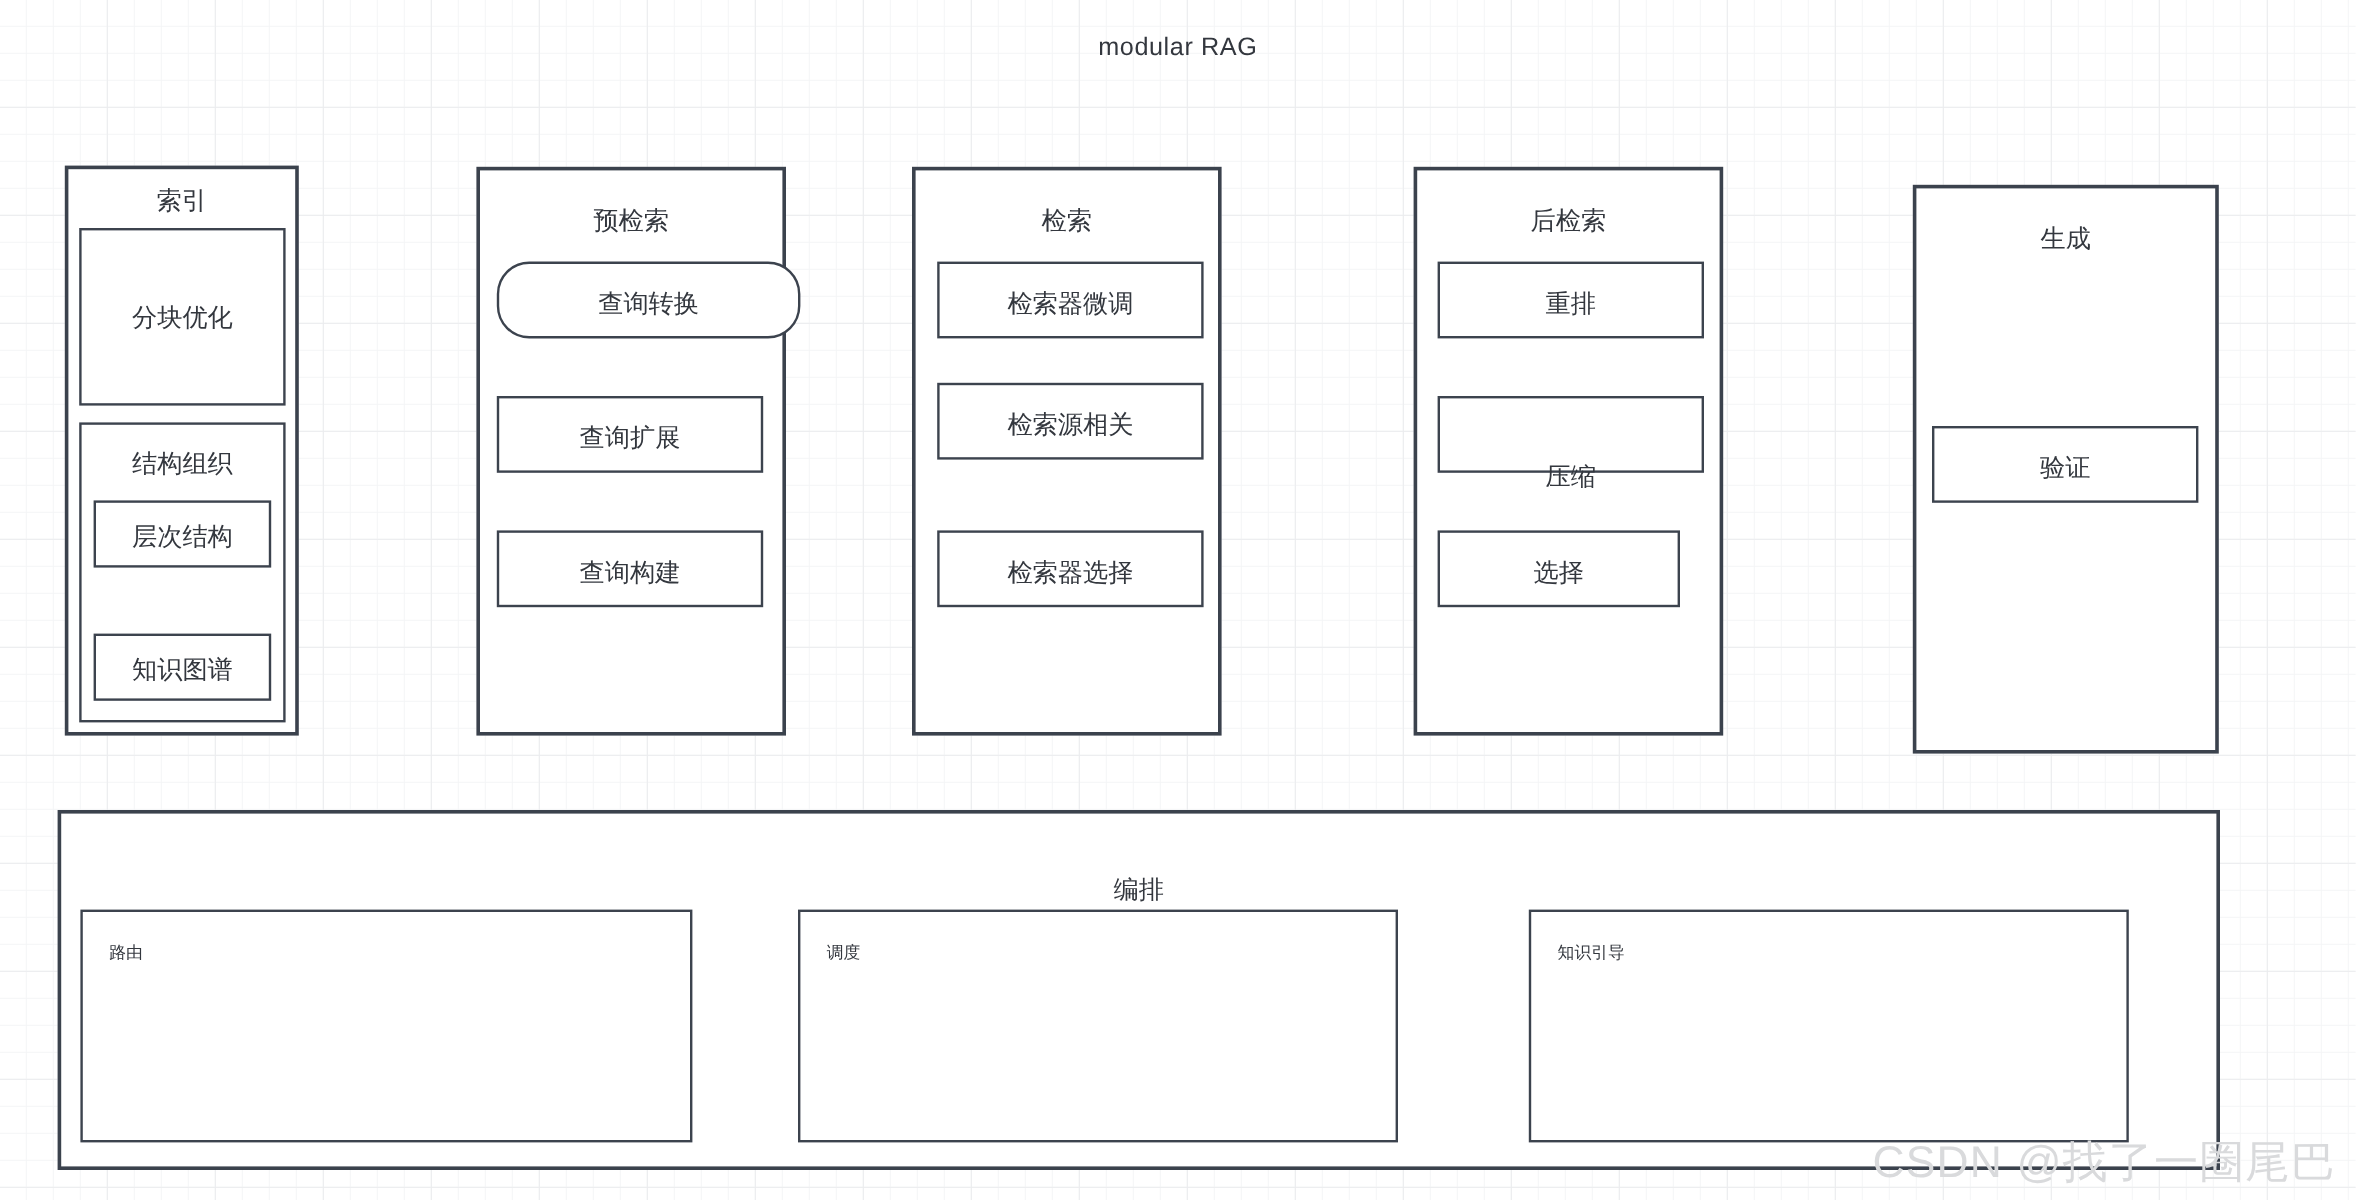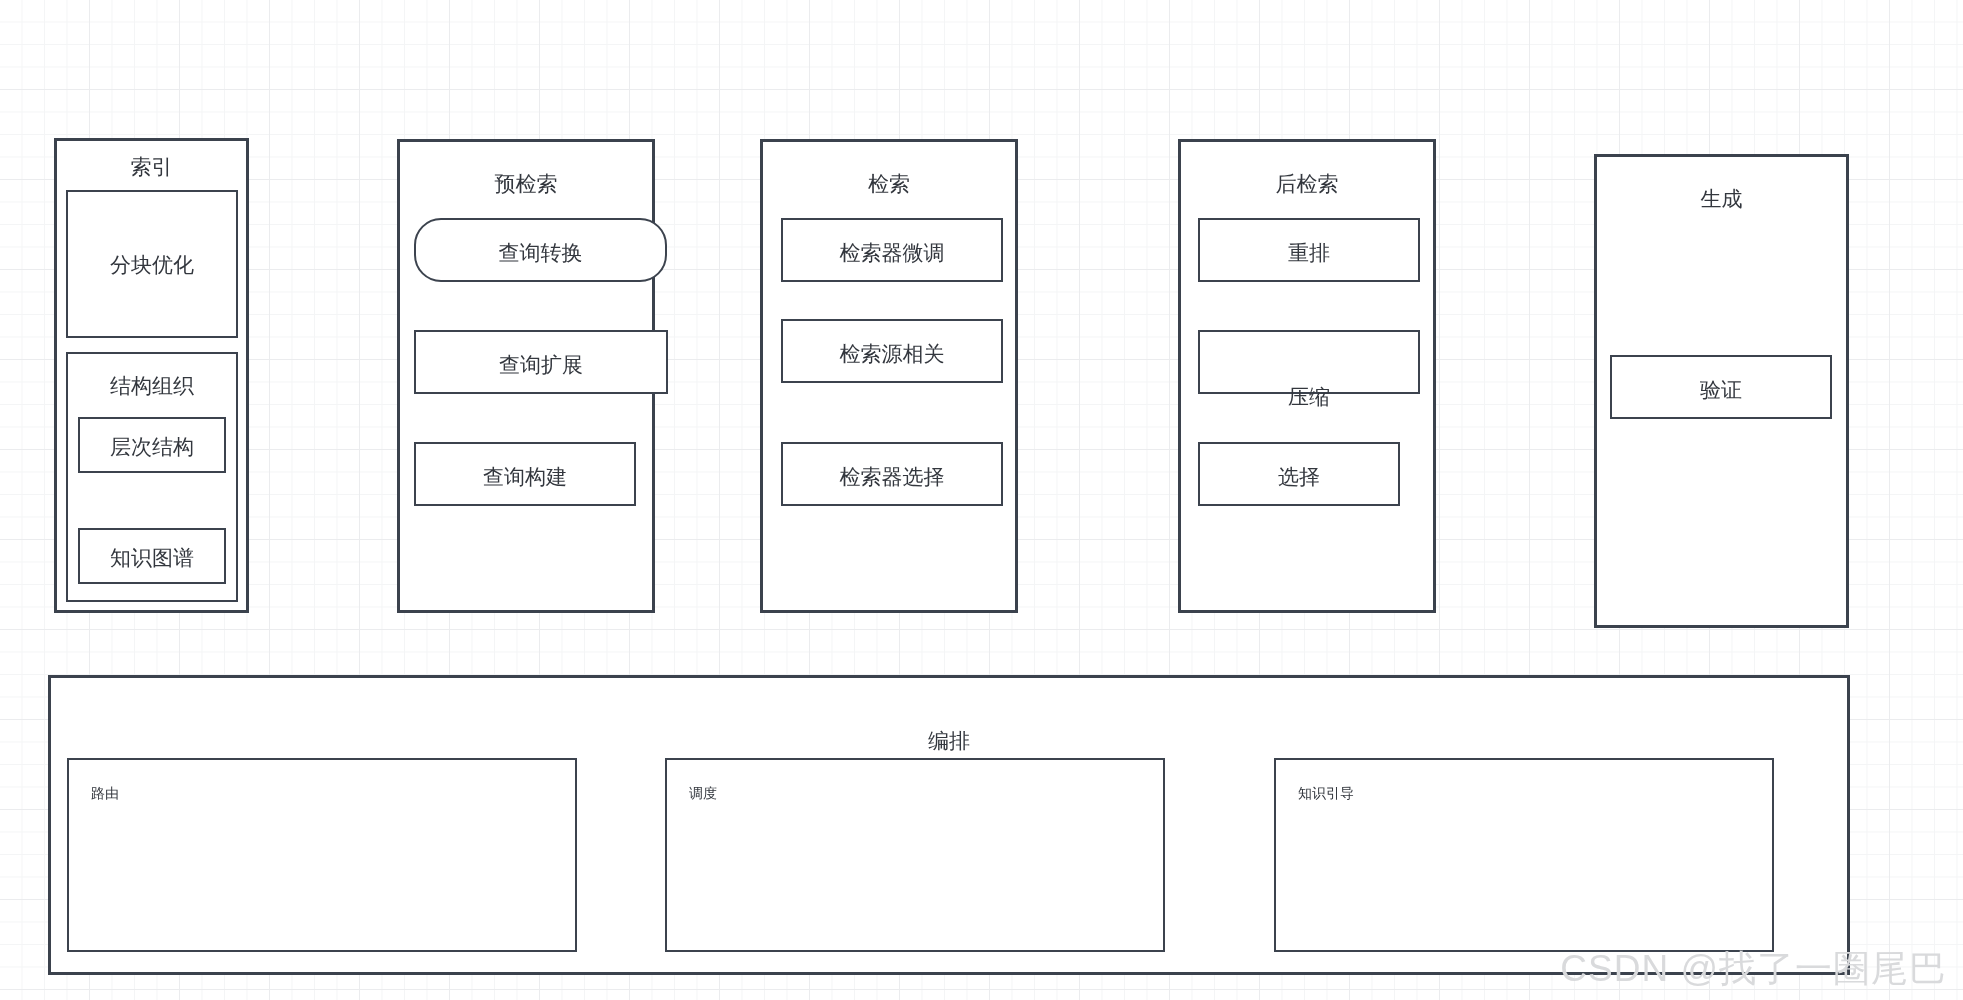--- a/index.html
+++ b/index.html
@@ -93,20 +93,21 @@
     letter-spacing: 1px;
     white-space: nowrap;
     pointer-events: none;
   }
 </style>
 </head>
 <body>
 
 <div id="canvas">
 
+  <div class="diagram-title">modular  RAG</div>
 
   <div class="box" style="left:54px; top:138px; width:195px; height:475px;">
     <div class="group-title" style="top:12px;">索引</div>
   </div>
 
   <div class="box thin" style="left:66px; top:190px; width:172px; height:148px;">
     <div class="leaf-label" style="top:59px;">分块优化</div>
   </div>
 
   <div class="box thin" style="left:66px; top:352px; width:172px; height:250px;">
@@ -122,21 +123,21 @@
   </div>
 
   <div class="box" style="left:397px; top:139px; width:258px; height:474px;">
     <div class="group-title" style="top:28px;">预检索</div>
   </div>
 
   <div class="box thin" style="left:414px; top:218px; width:253px; height:64px;border-radius:27px;">
     <div class="leaf-label" style="top:19px;">查询转换</div>
   </div>
 
-  <div class="box thin" style="left:414px; top:330px; width:254px; height:64px;">
+  <div class="box thin" style="left:414px; top:330px; width:222px; height:64px;">
     <div class="leaf-label" style="top:19px;">查询扩展</div>
   </div>
 
   <div class="box thin" style="left:414px; top:442px; width:222px; height:64px;">
     <div class="leaf-label" style="top:19px;">查询构建</div>
   </div>
 
   <div class="box" style="left:760px; top:139px; width:258px; height:474px;">
     <div class="group-title" style="top:28px;">检索</div>
   </div>

